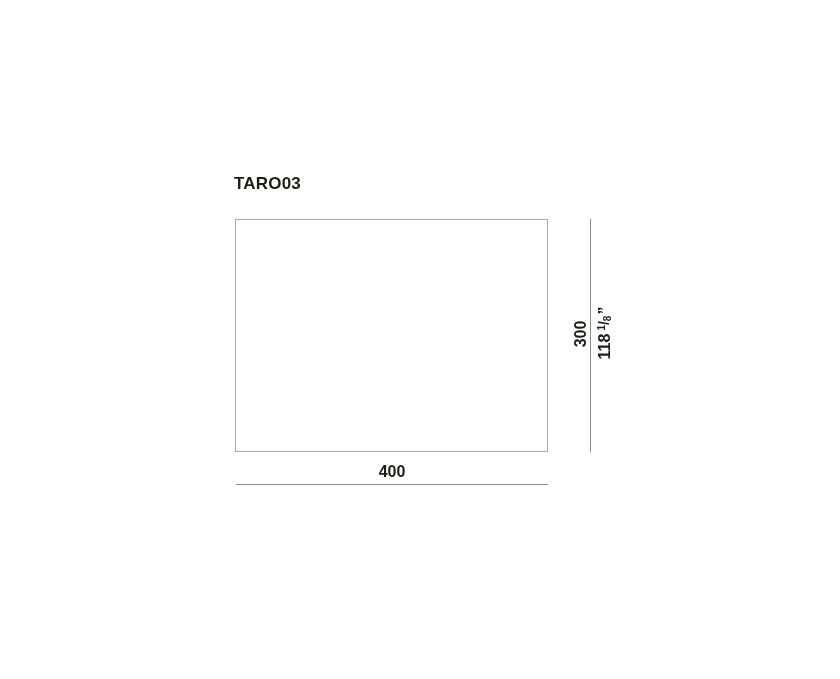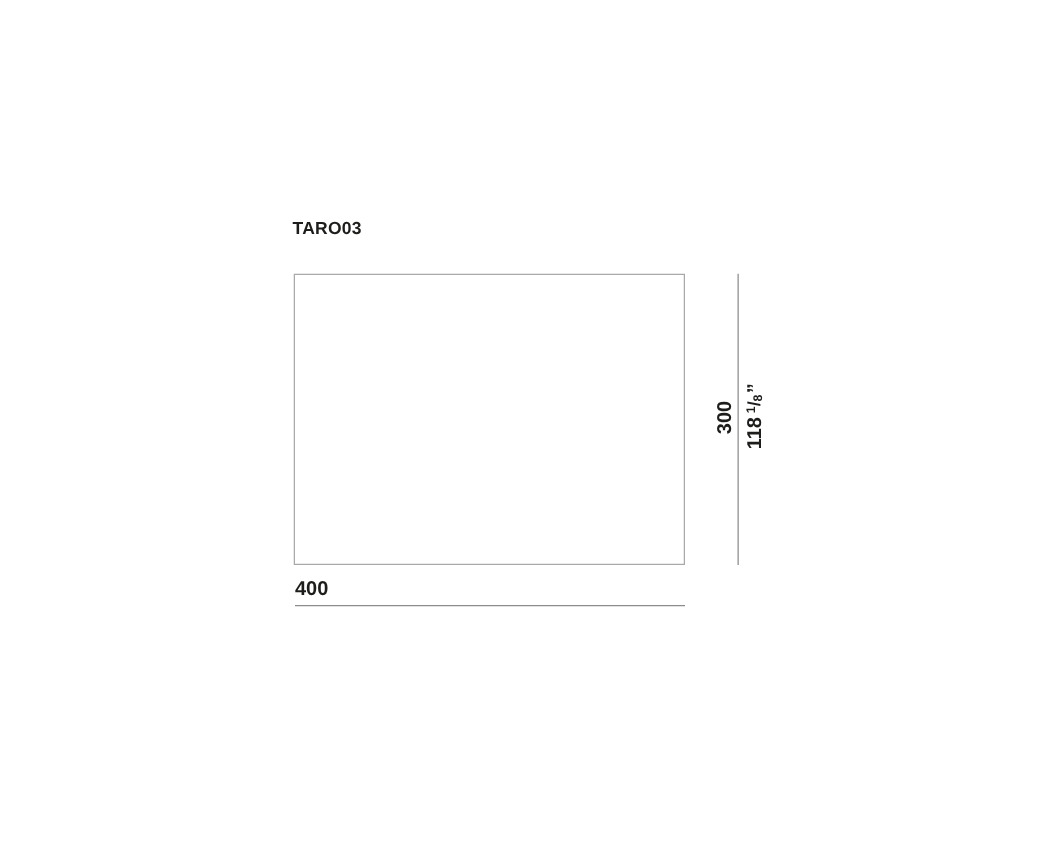--- a/index.html
+++ b/index.html
@@ -11,21 +11,21 @@
     margin: 0 auto;
     background: var(--background, #ffffff);
     font-family: "Liberation Sans", sans-serif;
     color: var(--text, #1d1d1b);
     overflow: hidden;
   }
   .title {
     position: absolute;
     left: 234px;
     top: 175px;
-    font-size: 14px;
+    font-size: 17px;
     font-weight: bold;
     line-height: 1.1;
     letter-spacing: 0.2px;
   }
   .rug-outline {
     position: absolute;
     left: 235px;
     top: 219px;
     width: 313px;
     height: 233px;
@@ -51,20 +51,21 @@
   .dim-text {
     font-size: 16px;
     font-weight: bold;
     line-height: 1.15;
     white-space: nowrap;
   }
   .hlabel {
     position: absolute;
     left: 236px;
     width: 312px;
+    text-align: center;
   }
   .hlabel.cm { top: 463px; }
   .hlabel.in { top: 488px; }
   .vlabel {
     position: absolute;
     transform: translate(-50%, -50%) rotate(-90deg);
   }
   .vlabel.cm { left: 581px; top: 334px; }
   .vlabel.in { left: 605px; top: 333px; }
   .fr { margin-left: 3px; letter-spacing: 0; }

